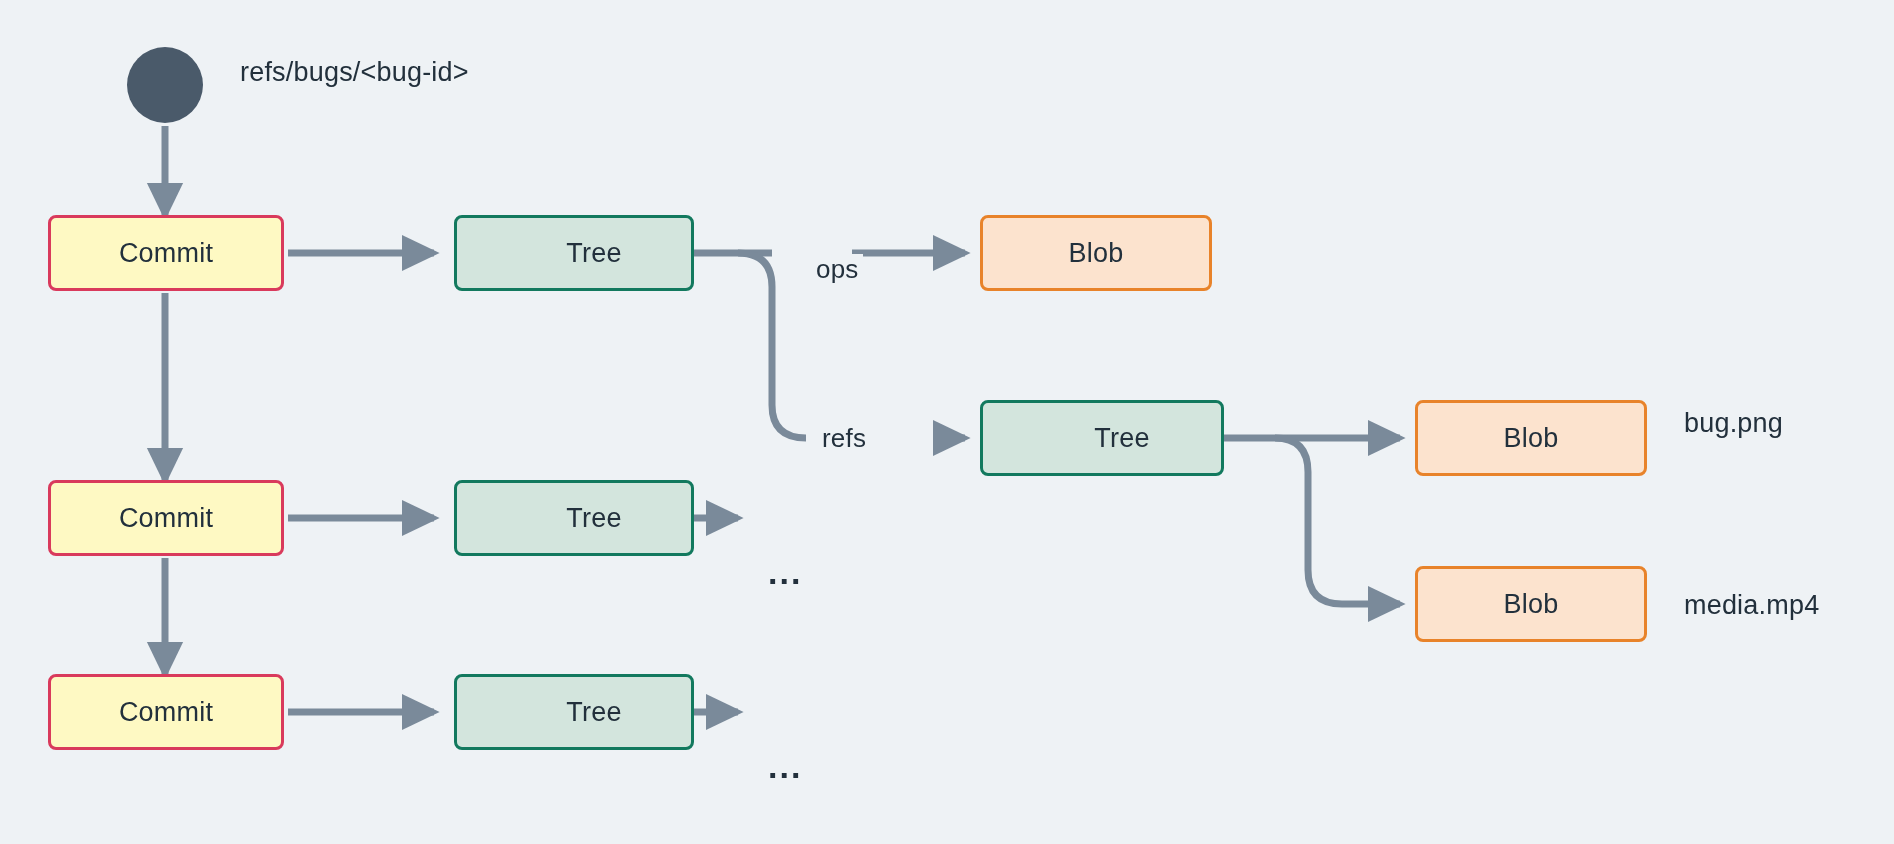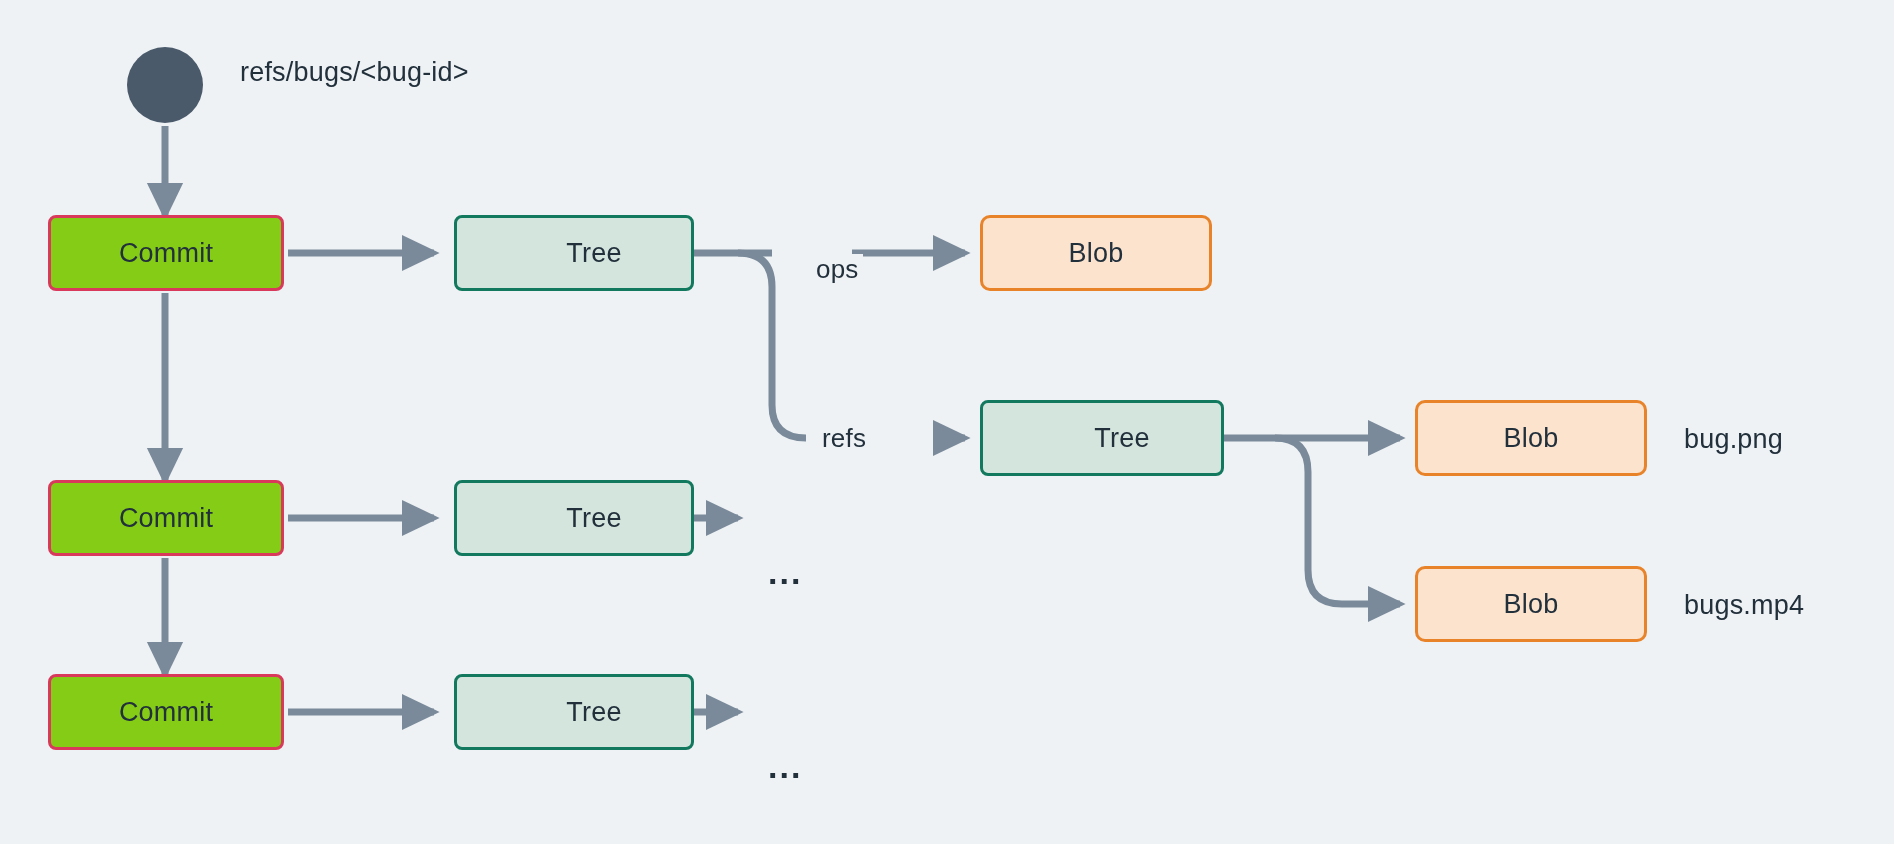--- a/index.html
+++ b/index.html
@@ -33,32 +33,31 @@
     align-items: center;
     justify-content: center;
     border-radius: 8px;
     border-width: 3px;
     border-style: solid;
     font-size: 27px;
     color: #22303c;
     letter-spacing: .2px;
   }
   .node-commit {
-    background: #84cc16;
+    background: #fef9c3;
     border-color: #d93a5c;
   }
   .node-tree {
     background: #d3e5dd;
     border-color: #12795e;
     padding-left: 40px;
   }
   .node-blob {
     background: #fce3ce;
     border-color: #e8832a;
-    border-radius: 10px;
   }
   .ref-dot {
     position: absolute;
     border-radius: 50%;
     background: #4a5a6a;
   }
   .plain-label {
     position: absolute;
     font-size: 27px;
     color: #22303c;
@@ -152,20 +151,20 @@
     <span>Blob</span>
   </div>
 
   <div class="node node-tree" style="left:980px; top:400px; width:244px; height:76px;">
     <span>Tree</span>
   </div>
 
   <div class="node node-blob" style="left:1415px; top:400px; width:232px; height:76px;">
     <span>Blob</span>
   </div>
-  <div class="plain-label" style="left:1684px; top:424px;">bug.png</div>
+  <div class="plain-label" style="left:1684px; top:408px;">bug.png</div>
 
   <div class="node node-blob" style="left:1415px; top:566px; width:232px; height:76px;">
     <span>Blob</span>
   </div>
-  <div class="plain-label" style="left:1684px; top:590px;">bugs.mp4</div>
+  <div class="plain-label" style="left:1684px; top:590px;">media.mp4</div>
 
 </div>
 
 </body></html>

